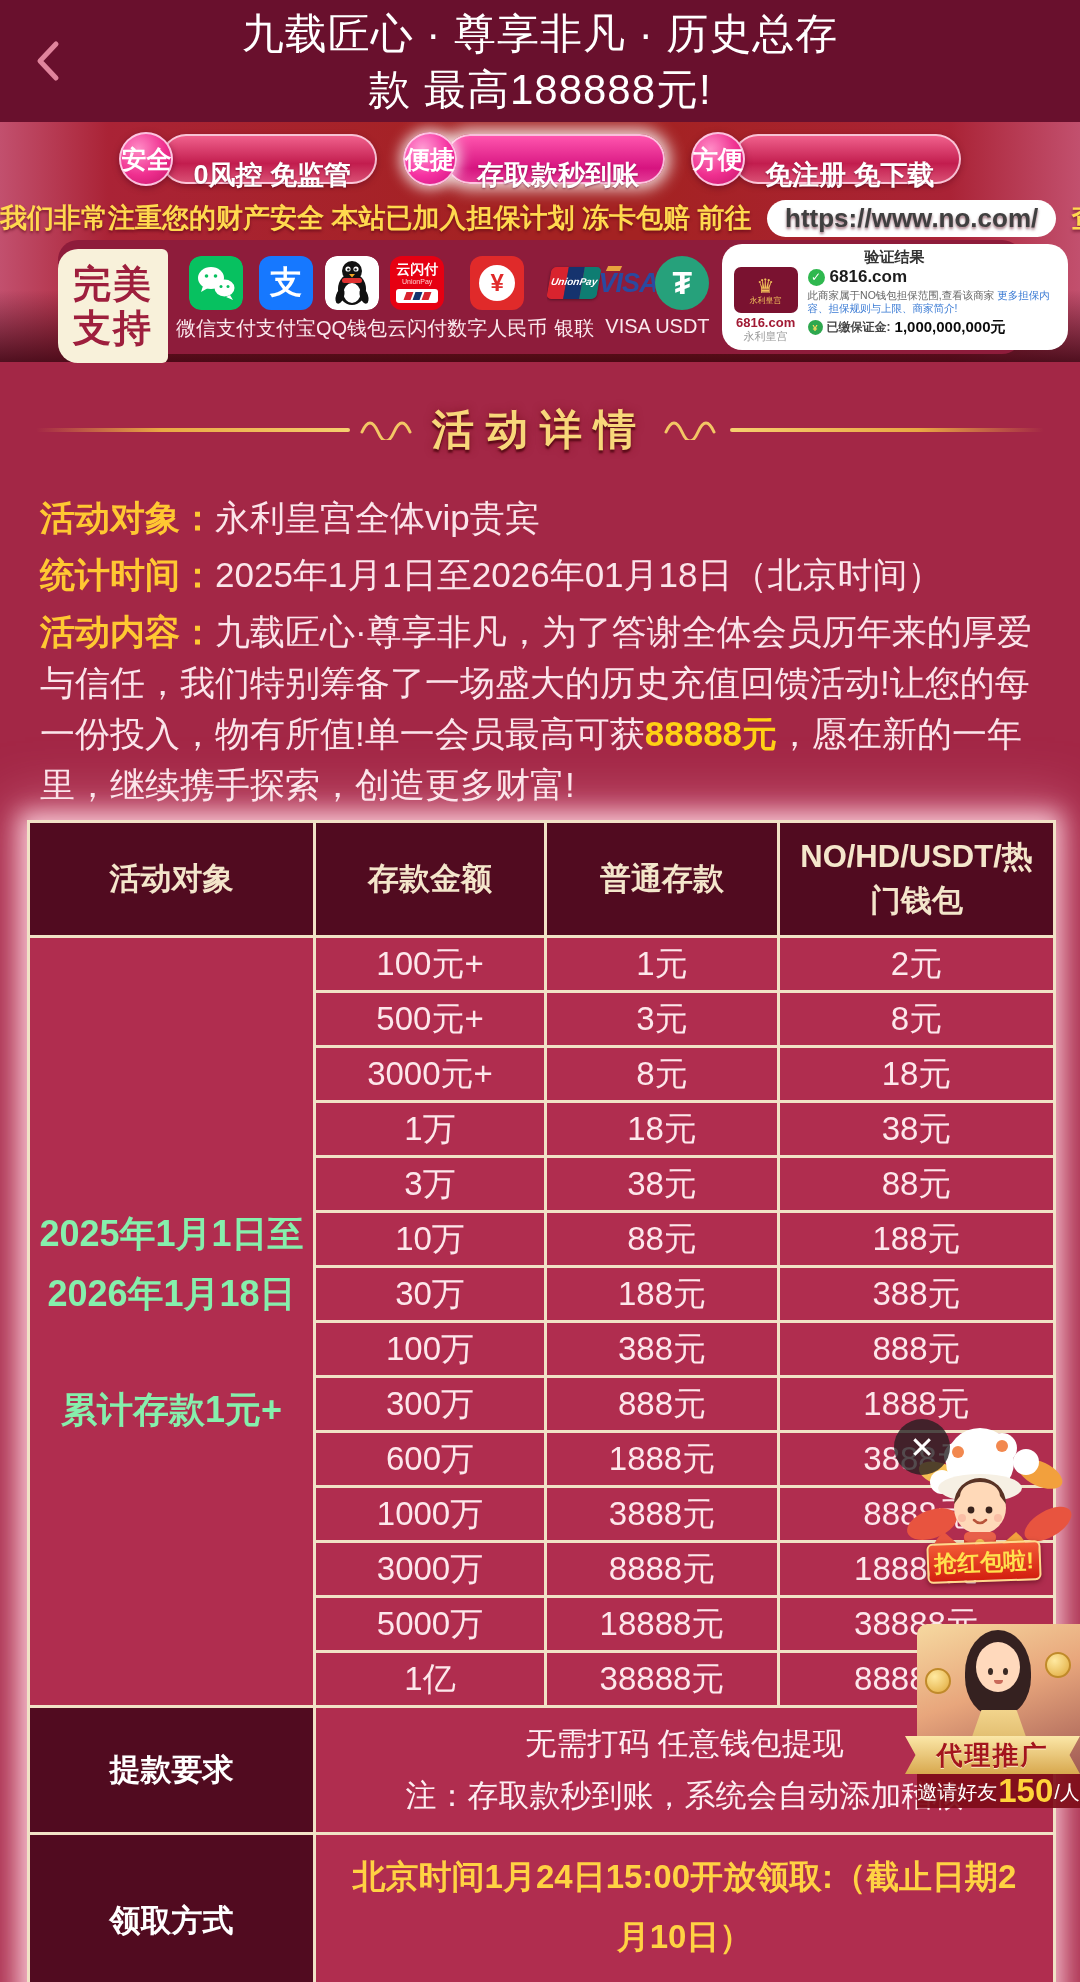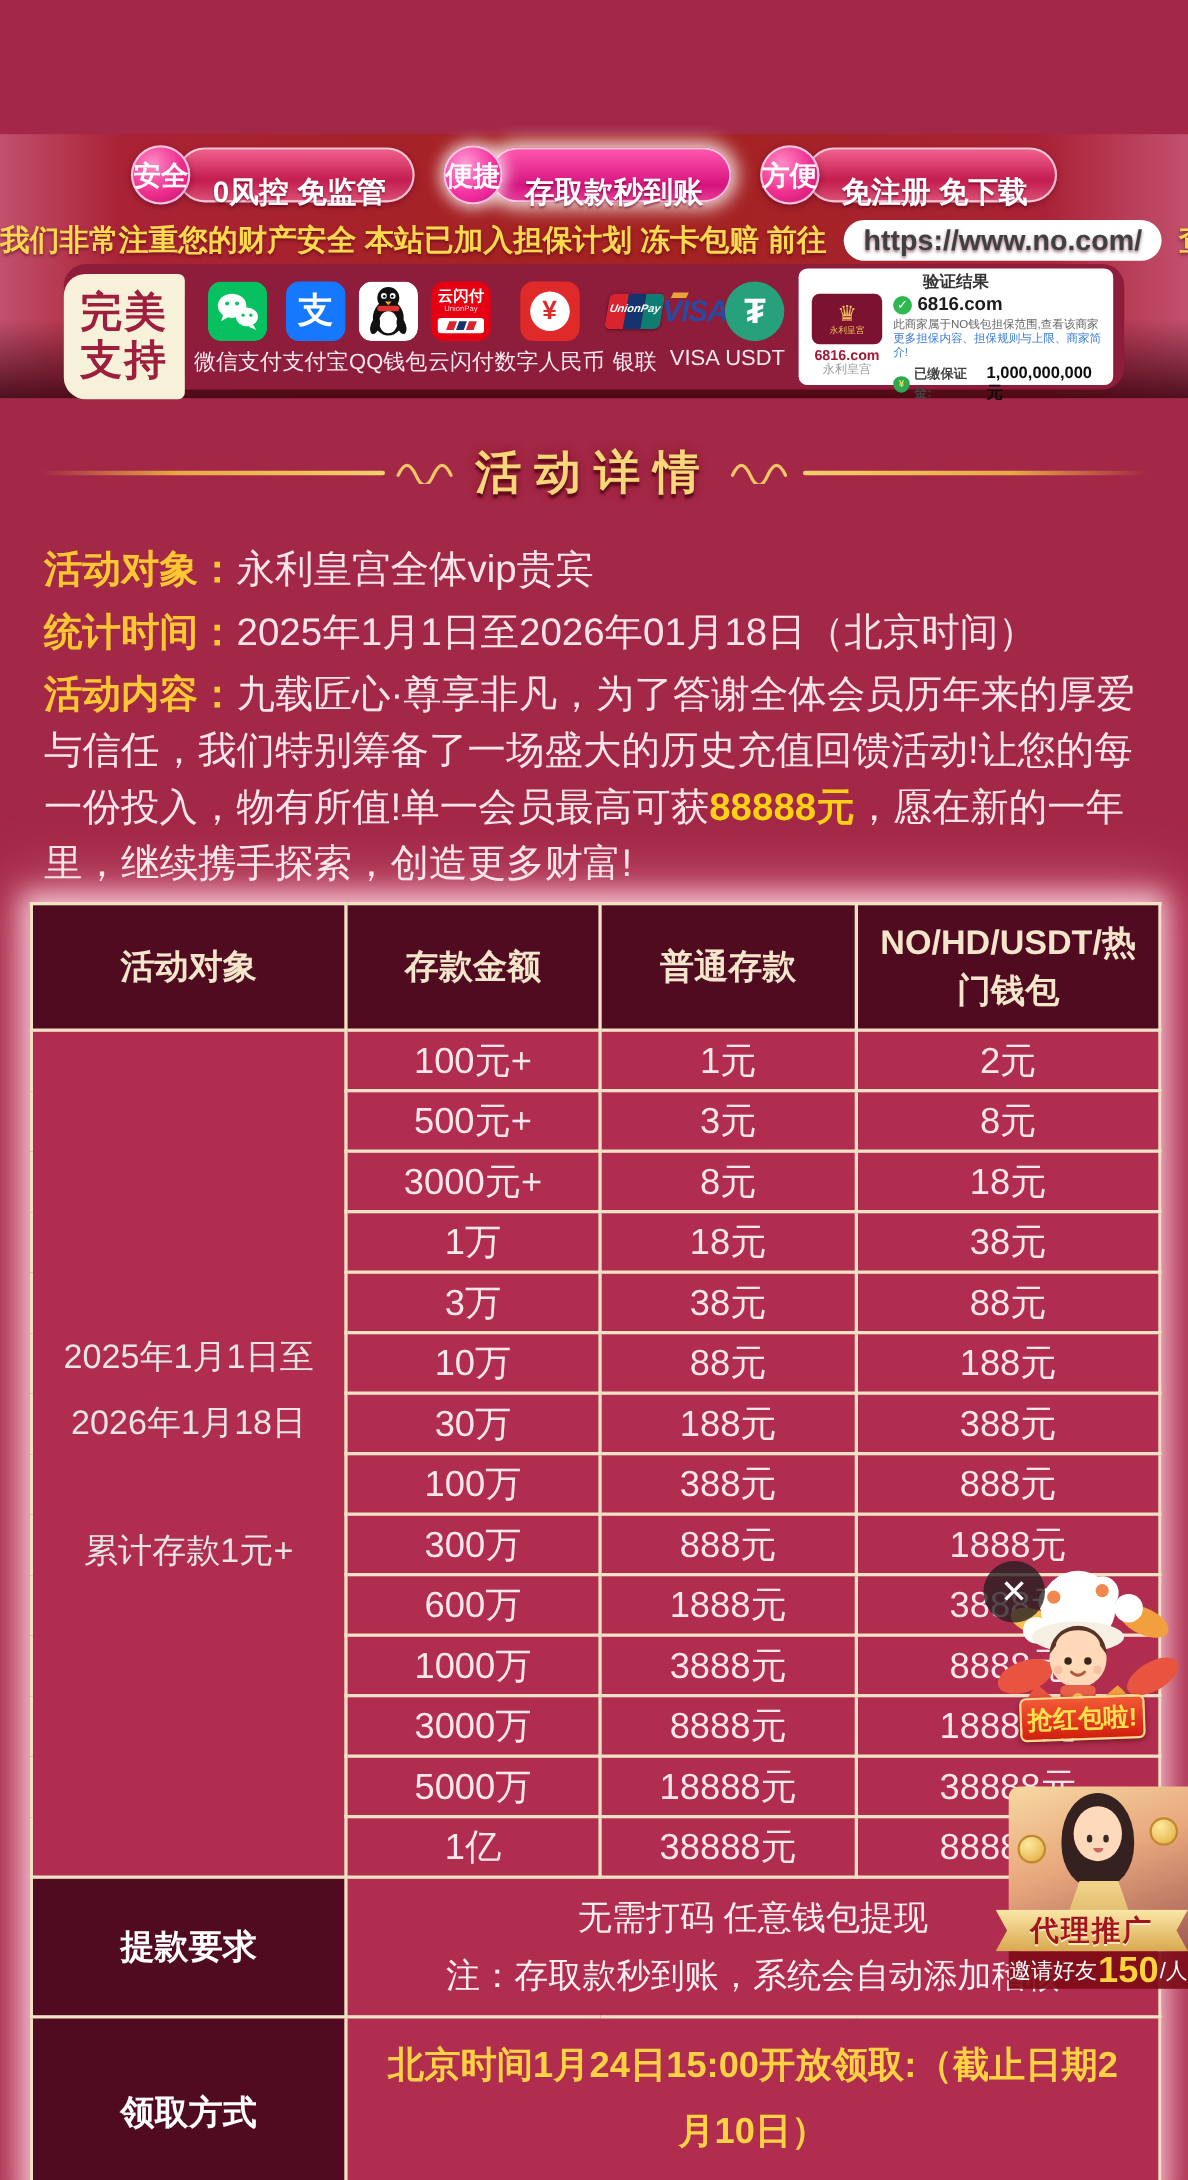--- a/index.html
+++ b/index.html
@@ -58,21 +58,21 @@
   .up-card { width:50px; height:32px; transform:skewX(-10deg); border-radius:5px; overflow:hidden; display:flex; box-shadow:0 1px 3px rgba(0,0,0,.4); position:relative; }
   .up-card i { flex:1; } .up-r{background:#d9232e;} .up-b{background:#15336e;} .up-g{background:#0e7d72;}
   .up-text { position:absolute; left:0; top:9px; width:50px; text-align:center; color:#fff; font-size:10px; font-style:italic; font-weight:bold; }
   .ic.ysf { background:#e60012; flex-direction:column; display:flex; align-items:center; justify-content:flex-start; padding-top:6px; }
   .ysf-t { color:#fff; font-size:14px; font-weight:bold; line-height:15px; }
   .ysf-u { color:#ffd0d0; font-size:7px; line-height:9px; }
   .ysf-band { margin-top:3px; width:42px; height:14px; background:#fff; border-radius:3px; display:flex; align-items:center; justify-content:center; gap:2px; }
   .ysf-band i { width:7px; height:8px; transform:skewX(-20deg); display:block; }
   .ysf-band .s1{background:#d9232e;} .ysf-band .s2{background:#15336e;}
 
-  .verify-box { width:286px; height:106px; background:#ffffff; border-radius:8px; flex:none; margin-left:6px;
+  .verify-box { width:346px; height:106px; background:#ffffff; border-radius:20px; flex:none; margin-left:6px;
     padding:4px 8px 4px 8px; cursor:pointer; }
   .v-title { text-align:center; color:#333; font-size:15px; font-weight:bold; line-height:17px; }
   .v-body { display:flex; margin-top:2px; }
   .v-left { width:72px; flex:none; text-align:center; }
   .v-logo { width:64px; height:46px; margin:0 auto; background:#7a1230; border-radius:7px; display:flex; flex-direction:column; align-items:center; justify-content:center; }
   .v-crown { color:#f1c05a; font-size:20px; line-height:20px; }
   .v-logo-name { color:#f1c05a; font-size:8px; line-height:9px; }
   .v-logo-site { color:#a11a34; font-size:13px; font-weight:800; line-height:15px; margin-top:2px; }
   .v-logo-sub { color:#999; font-size:11px; line-height:13px; }
   .v-right { flex:1; padding-left:6px; }
@@ -106,21 +106,21 @@
   .tablebox { position:absolute; top:820px; left:27px; width:1026px; z-index:2;
     box-shadow:0 0 22px 8px rgba(255,214,224,.85), 0 0 52px 20px rgba(255,170,195,.4); }
   table.deposit { width:1026px; table-layout:fixed; border-collapse:collapse; background:#b02d4f; }
   table.deposit th, table.deposit td { border:3px solid #f1e2c6; text-align:center; }
   col.c1{width:286px;} col.c2{width:231px;} col.c3{width:233px;} col.c4{width:276px;}
   th.hdr { background:#510b20; color:#f4e6cb; font-size:31px; font-weight:bold; height:115px;
     word-break:break-all; line-height:44px; padding:0 14px; }
   td.val { background:#b02d4f; color:#fde7eb; font-size:33px; height:55px; font-weight:400; }
   td.period-cell { background:#b02d4f; vertical-align:middle; }
   .pc-inner { display:flex; flex-direction:column; align-items:center; justify-content:center; }
-  .pc-l { color:#e5e5e5; font-size:31px; font-weight:normal; line-height:44px; }
+  .pc-l { color:#86efac; font-size:36px; font-weight:bold; line-height:44px; }
   .pc-gap-s { height:16px; } .pc-gap-l { height:72px; }
   td.rowlabel { background:#510b20; color:#ffffff; font-size:31px; font-weight:bold; }
   td.wd-cell { background:#b02d4f; color:#fdeef2; font-size:31px; line-height:52px; padding:10px 14px; }
   td.claim-cell { background:#b02d4f; color:#ffd243; font-size:33px; font-weight:bold; line-height:60px; padding:12px 34px 40px 34px; }
 
   
   .close-btn { position:absolute; left:894px; top:1419px; width:56px; height:56px; border-radius:50%;
     background:rgba(35,30,32,.78); color:#fff; font-size:30px; font-weight:bold;
     display:flex; align-items:center; justify-content:center; z-index:9; cursor:pointer; }
   .mascot { position:absolute; left:880px; top:1404px; width:200px; height:188px; z-index:8; cursor:pointer; }
@@ -145,20 +145,31 @@
   .promo-invite { position:absolute; left:12px; bottom:0; width:163px; height:34px; z-index:2;
     background:rgba(126,12,24,.92); display:flex; align-items:flex-end; justify-content:center; padding-bottom:1px; }
   .inv-t { color:#fff; font-size:20px; line-height:30px; }
   .inv-n { color:#ffd43a; font-size:33px; font-weight:800; line-height:33px; margin:0 1px; }
 </style>
 </head>
 <body>
 
 <div class="page">
 
+  <header class="app-header">
+    <span class="back">
+      <svg width="40" height="50" viewBox="0 0 40 50">
+        <polyline points="28,8 12,25 28,42" fill="none" stroke="#e0849c" stroke-width="5" stroke-linecap="round" stroke-linejoin="round"></polyline>
+      </svg>
+    </span>
+    <div class="title">
+      <div>九载匠心 · 尊享非凡 · 历史总存</div>
+      <div>款 最高188888元!</div>
+    </div>
+  </header>
 
   <section class="banner">
     <div class="badges">
       <div class="badge">
         <span class="b-tag">安全</span>
         <span class="b-pill">0风控 免监管</span>
       </div>
       <div class="badge hl">
         <span class="b-tag">便捷</span>
         <span class="b-pill">存取款秒到账</span>

